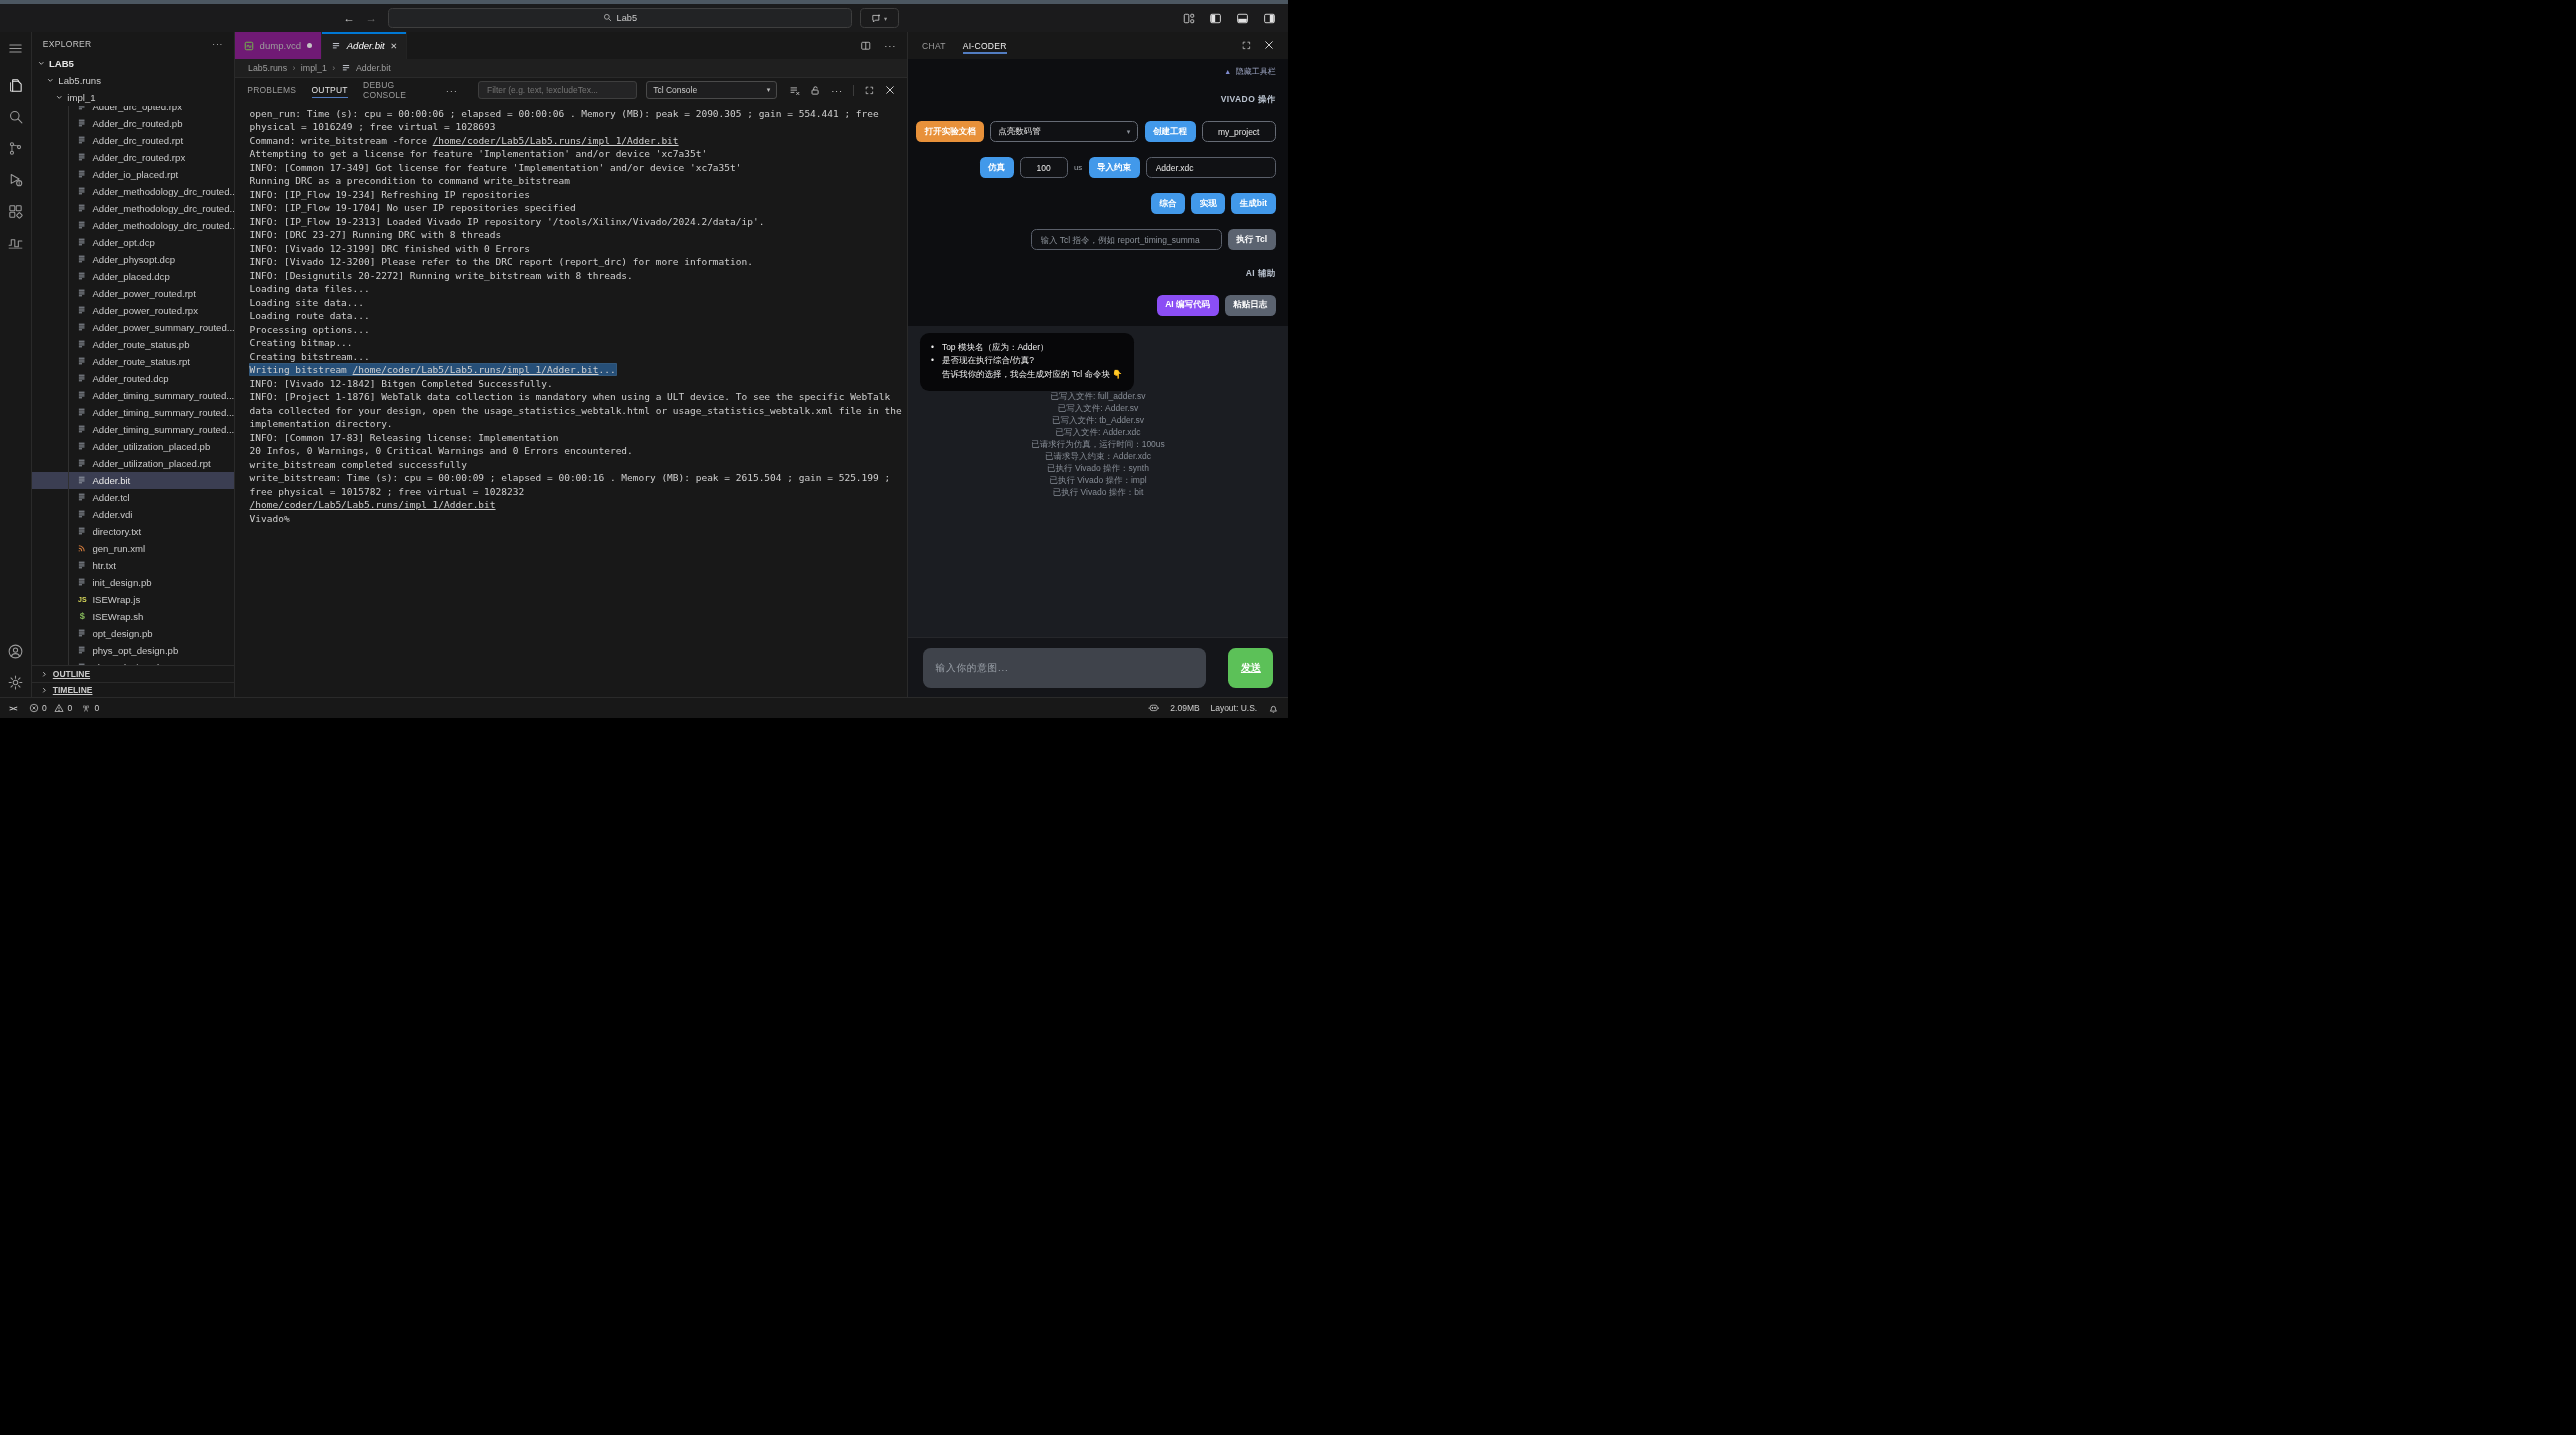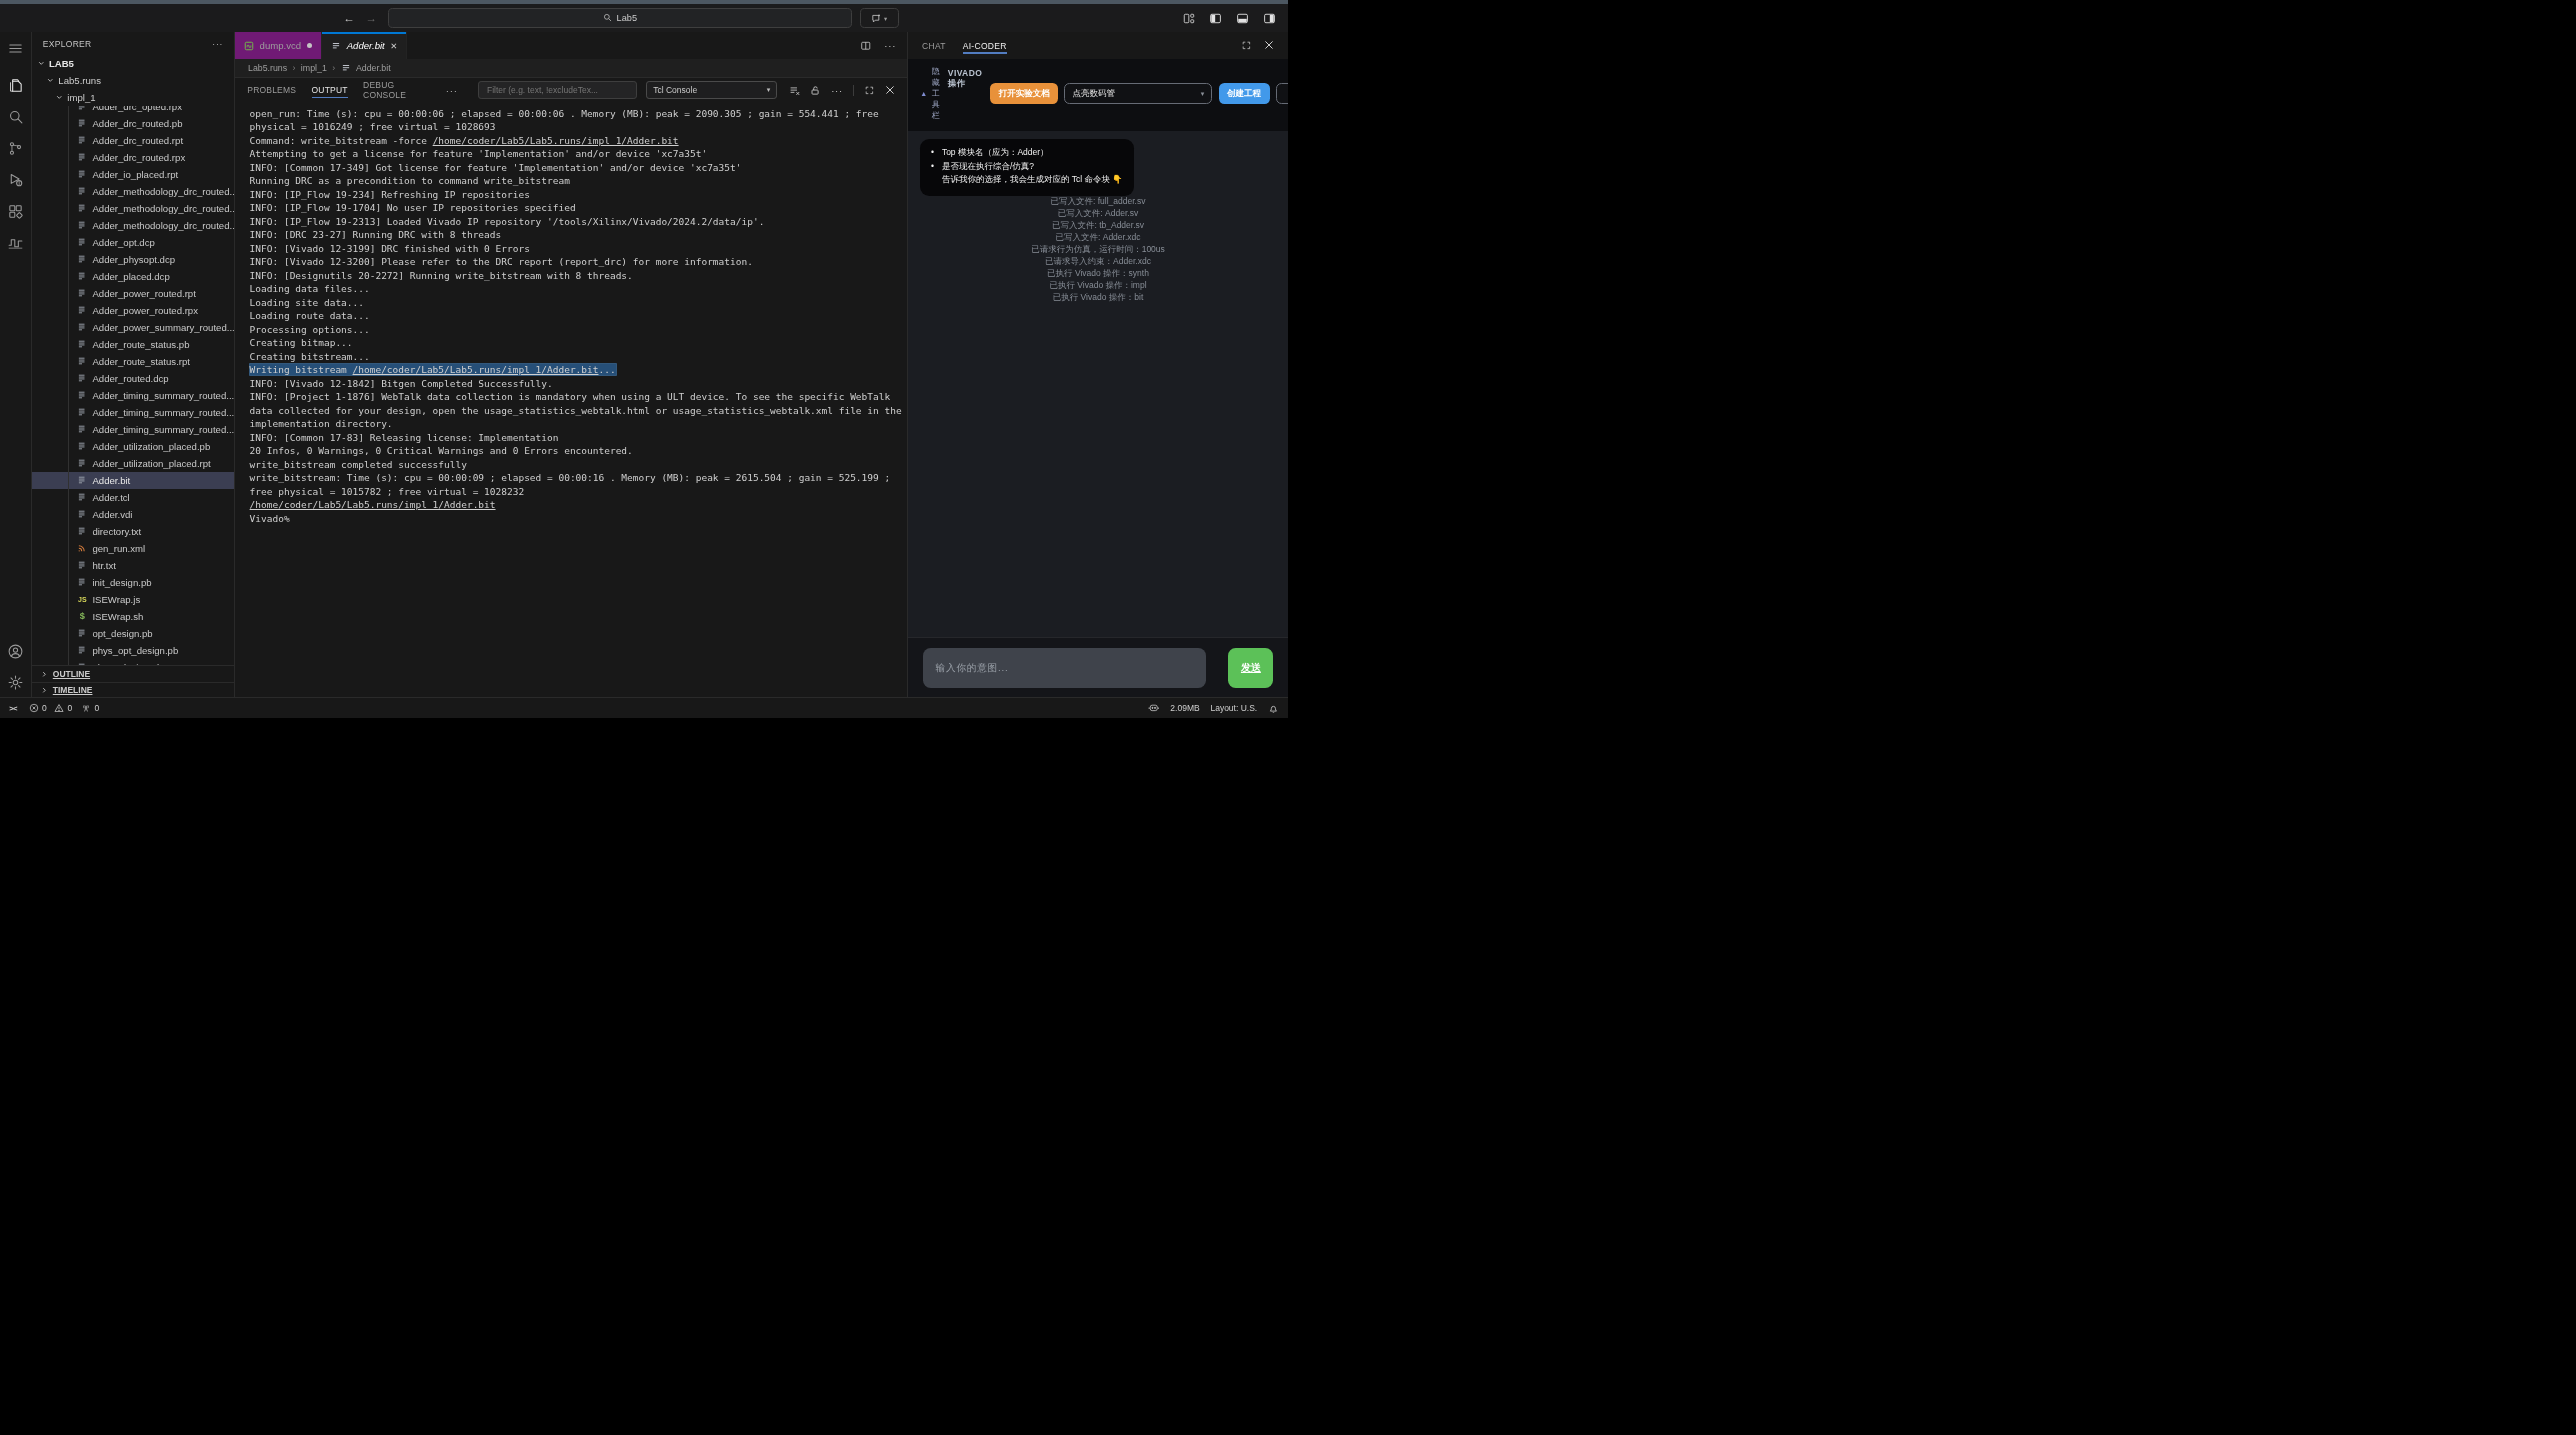--- a/index.html
+++ b/index.html
@@ -79,21 +79,21 @@
       font-size:9.5px;line-height:13.5px;color:#cfcfcf;white-space:pre;}
   .console .lnk{text-decoration:underline;}
   .console .hl{background:#264f78;box-shadow:0 0 0 0.8px #3a6a96;}
   
   .ai-panel{width:380px;background:#17181c;border-left:0.8px solid #2a2a2a;display:flex;flex-direction:column;}
   .ai-header{height:27px;background:#181818;display:flex;align-items:center;gap:17px;padding:0 14px;flex-shrink:0;}
   .ai-tab{font-size:8.5px;letter-spacing:0.3px;color:#9d9d9d;position:relative;height:100%;display:flex;align-items:center;}
   .ai-tab.active{color:#f0f0f0;}
   .ai-tab.active::after{content:"";position:absolute;left:0;right:0;bottom:5.4px;height:1.2px;background:#527cc0;}
   .ai-header-icons{margin-left:auto;display:flex;gap:12.3px;color:#cfcfcf;align-items:center;}
-  .ai-toolbar{background:#0d0e11;padding:7px 12.3px 10px;display:flex;flex-direction:row;gap:8px;flex-shrink:0;}
+  .ai-toolbar{background:#0d0e11;padding:7px 12.3px 10px;display:flex;flex-direction:column;gap:15px;flex-shrink:0;align-items:flex-end;}
   .hide-row{display:flex;align-items:center;gap:4.6px;color:#9aa3c0;font-size:8px;}
   .hide-row .tri{color:#7f8cd0;font-size:7px;}
   .ai-heading{color:#b9c2cf;font-size:8.5px;font-weight:bold;letter-spacing:0.4px;margin-top:2.3px;}
   .btn-row{display:flex;align-items:center;gap:6.2px;}
   .btn{height:21px;border-radius:5.4px;display:inline-flex;align-items:center;justify-content:center;
       font-size:8.5px;font-weight:bold;color:#fff;padding:0 8.5px;border:none;white-space:nowrap;}
   .btn.orange{background:#e8913a;}
   .btn.blue{background:#4299ea;}
   .btn.gray{background:#5b6370;}
   .btn.purple{background:#8b4ef5;}

